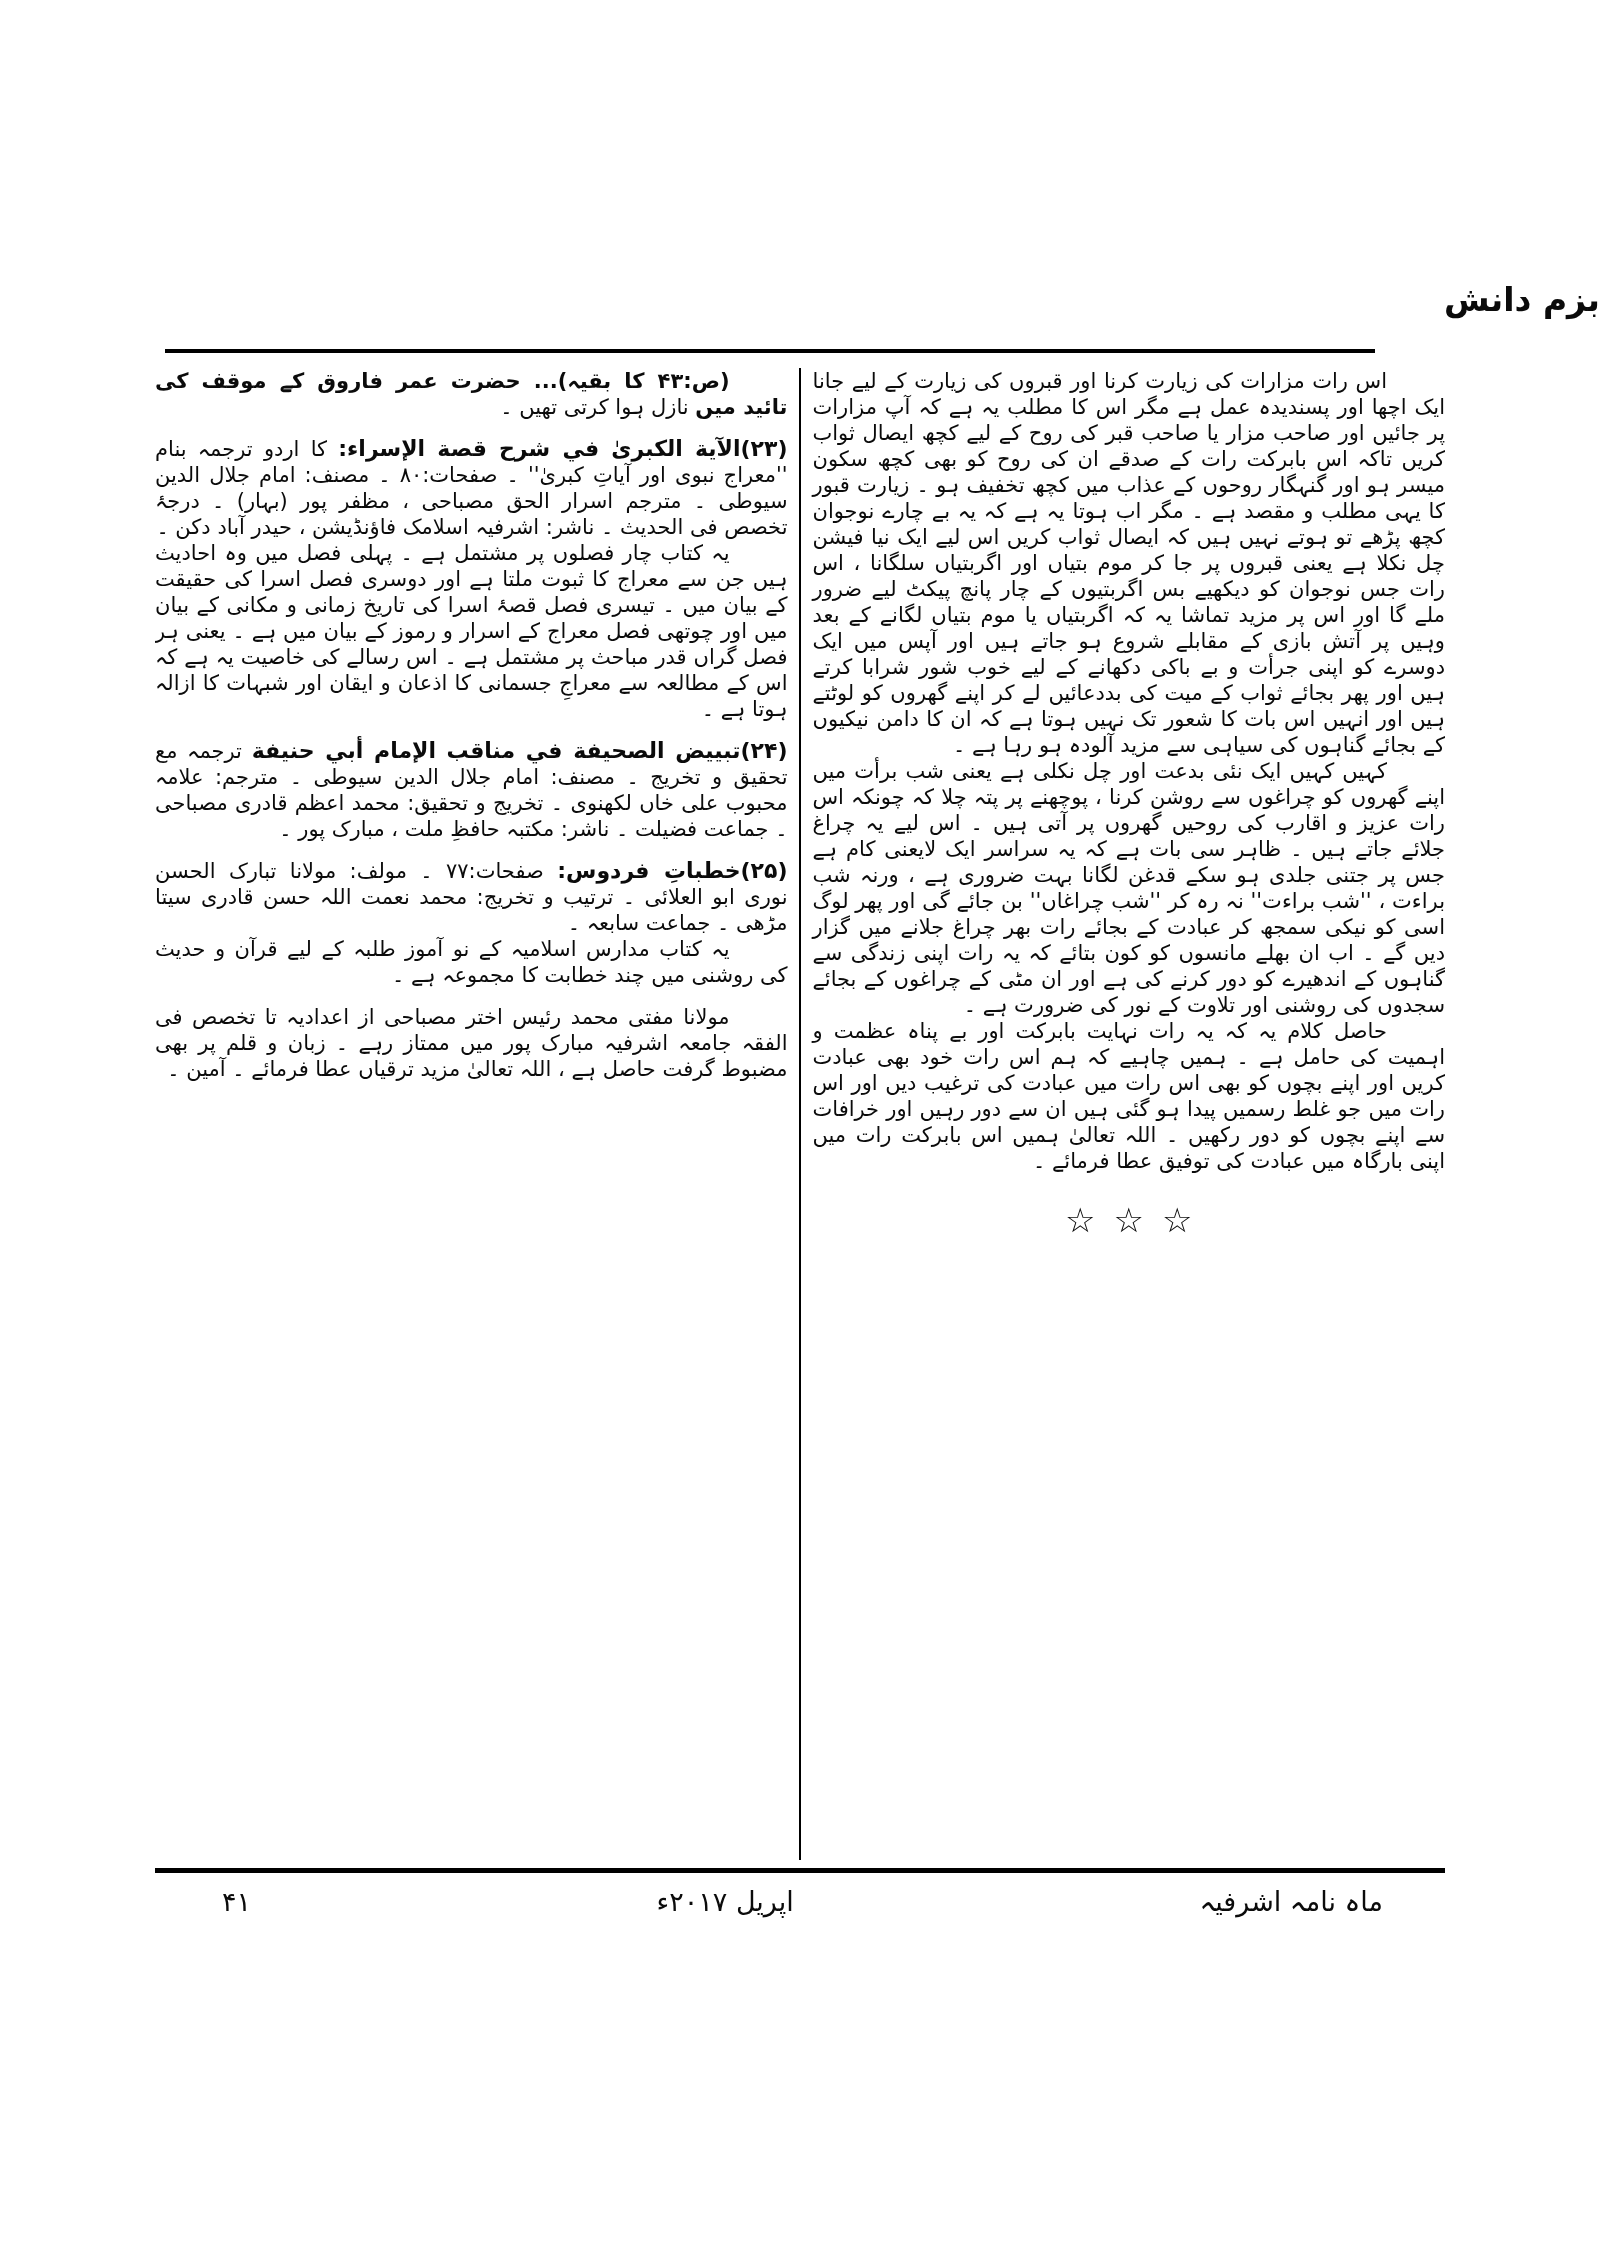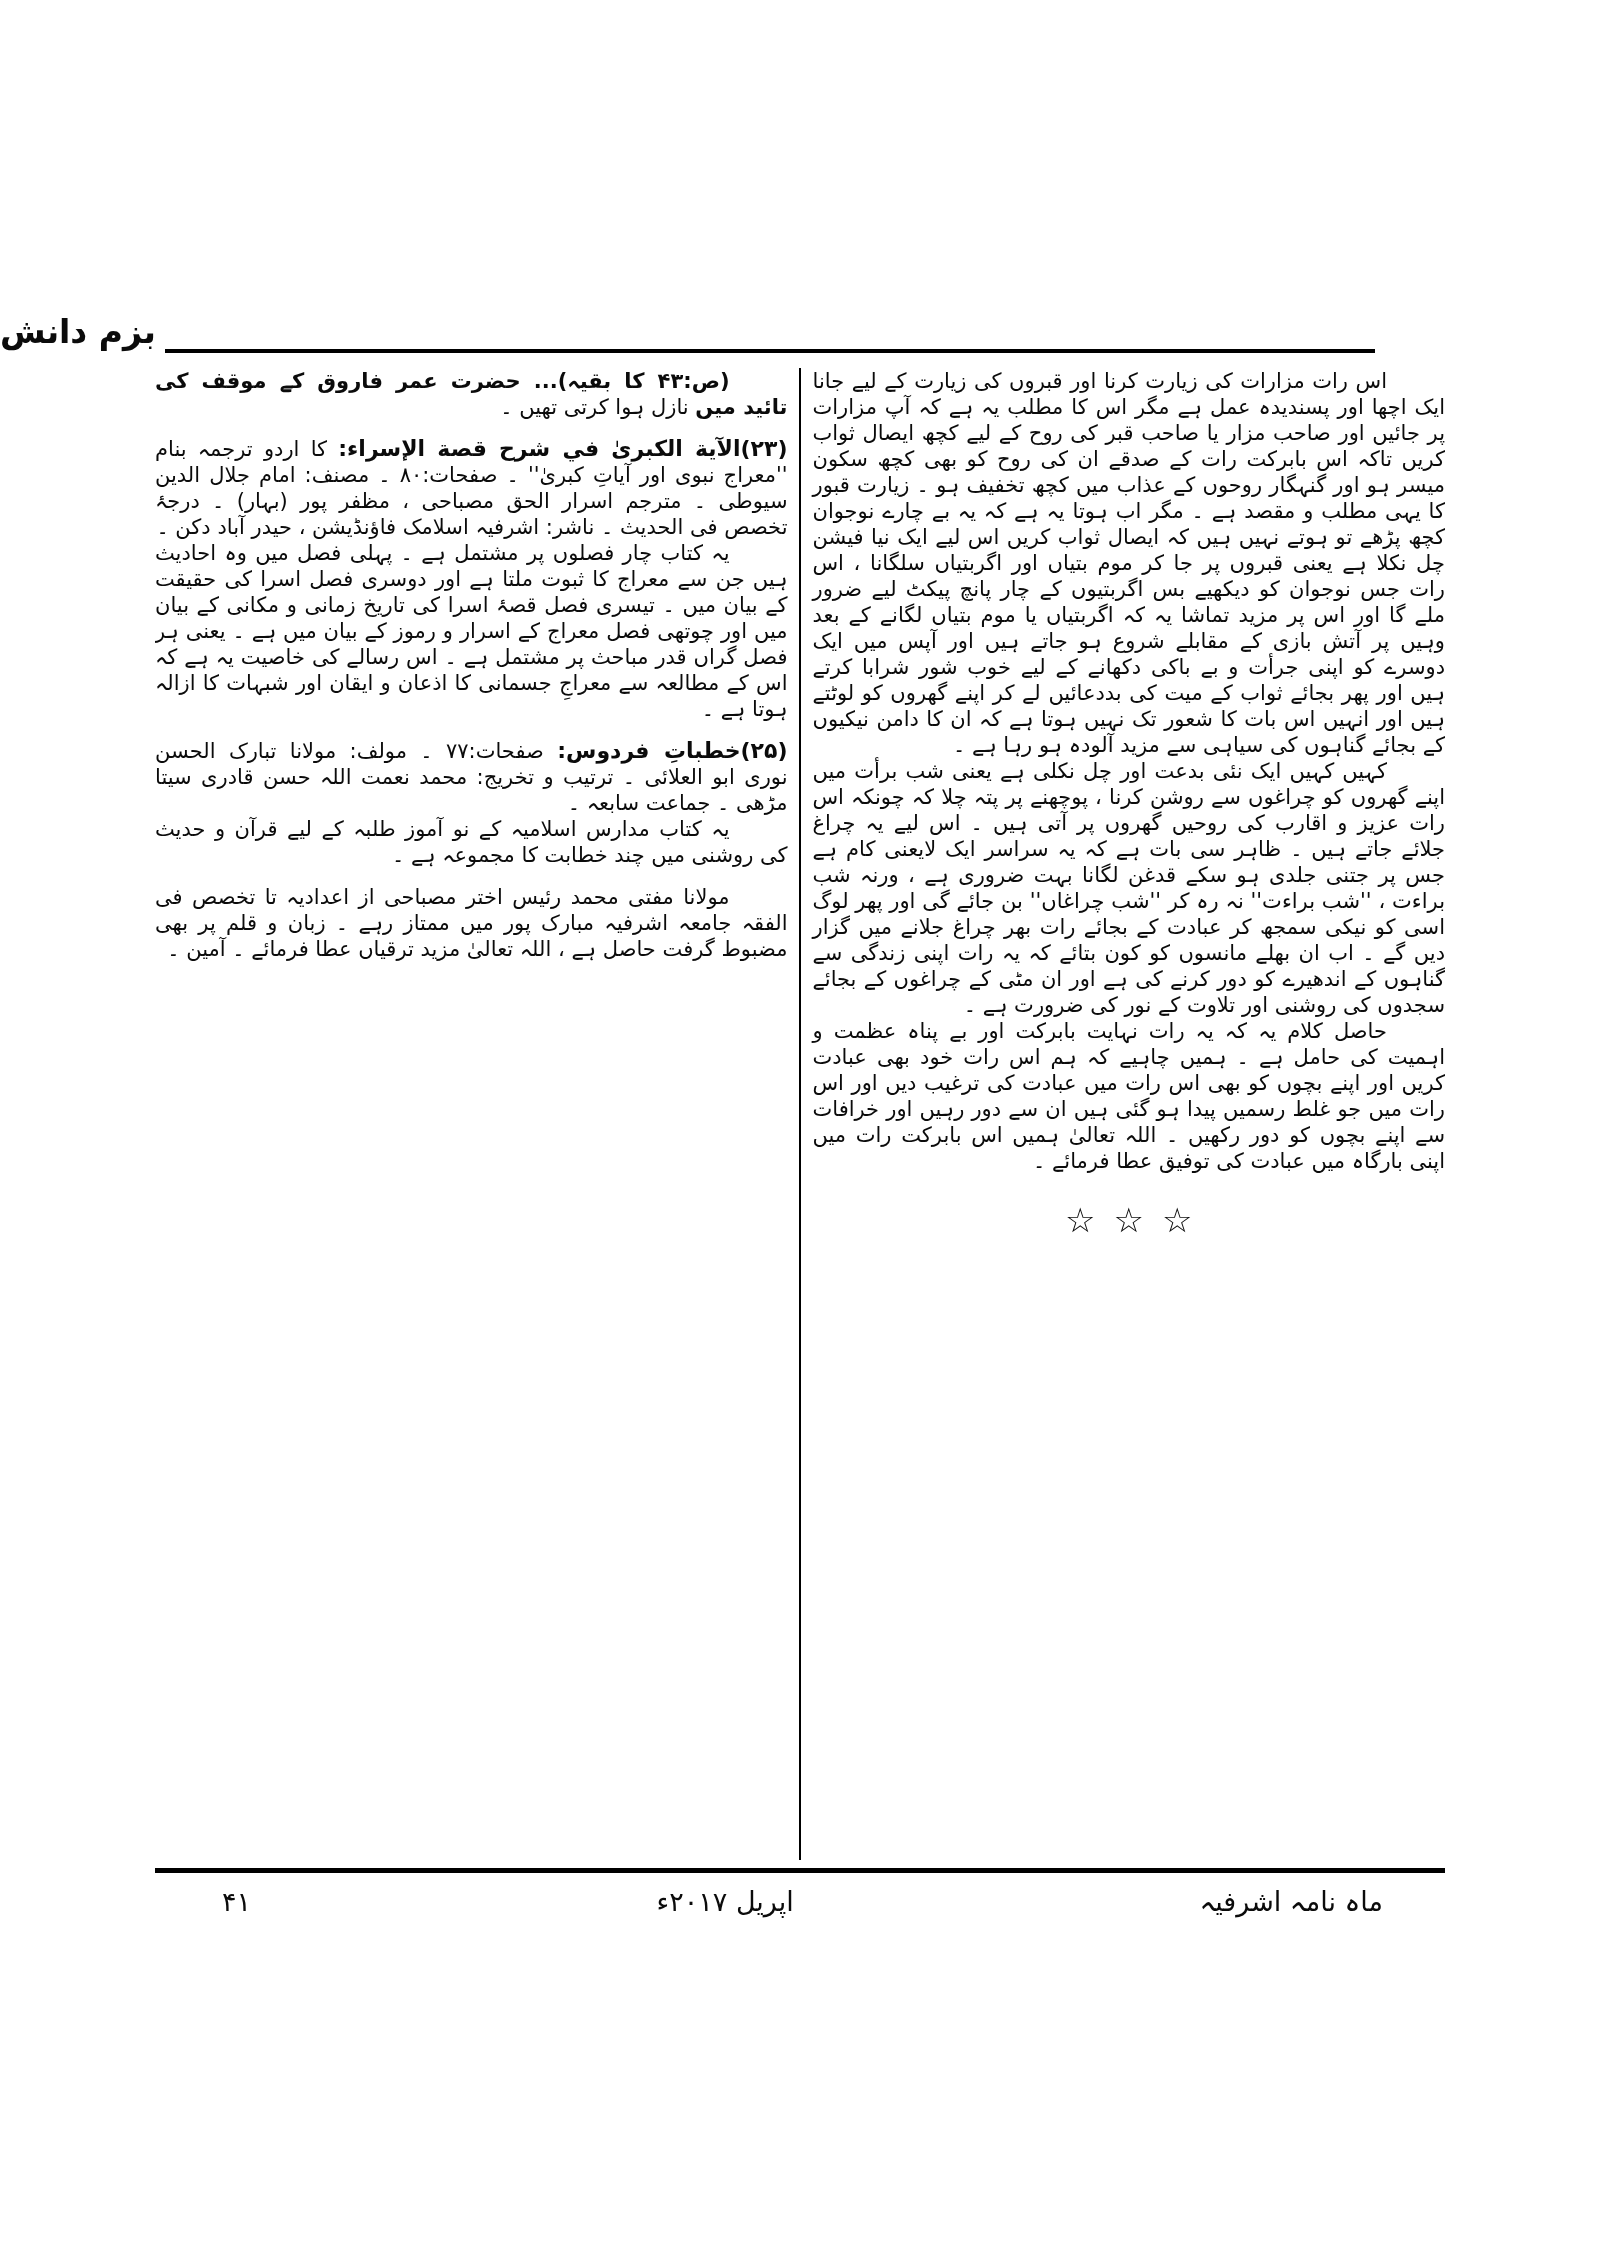--- a/index.html
+++ b/index.html
@@ -7,22 +7,22 @@
     position:relative;
     width:1600px;height:2264px;
     margin:0 auto;
     background:#ffffff;
     color:#0b0b0b;
     font-family:"DejaVu Sans", sans-serif;
     direction:rtl;
     overflow:hidden;
   }
   .header-title{
-    position:absolute;top:312px;left:0;width:100%;
-    text-align:left;font-weight:bold;font-size:33px;
+    position:absolute;top:280px;left:0;width:100%;
+    text-align:right;font-weight:bold;font-size:33px;
     letter-spacing:1px;
   }
   .header-rule{
     position:absolute;top:349px;left:165px;width:1210px;height:4px;
     background:#000;
   }
   .columns{
     position:absolute;top:368px;right:155px;width:1290px;height:1492px;
     display:flex;direction:rtl;gap:11px;overflow:hidden;
   }
@@ -76,20 +76,21 @@
     <div class="col">
 
       <p class="indent"><span class="lead-bold">(ص:۴۳ کا بقیہ)... حضرت عمر فاروق کے موقف کی تائید میں</span><span> نازل ہوا کرتی تھیں ۔</span></p>
 
       <div class="entry">
         <p><span class="entry-heading">(۲۳)الآية الكبرىٰ في شرح قصة الإسراء:</span><span> کا اردو ترجمہ بنام ''معراج نبوی اور آیاتِ کبریٰ'' ۔ صفحات:۸۰ ۔ مصنف: امام جلال الدین سیوطی ۔ مترجم اسرار الحق مصباحی ، مظفر پور (بہار) ۔ درجۂ تخصص فی الحدیث ۔ ناشر: اشرفیہ اسلامک فاؤنڈیشن ، حیدر آباد دکن ۔</span></p>
         <p class="indent">یہ کتاب چار فصلوں پر مشتمل ہے ۔ پہلی فصل میں وہ احادیث ہیں جن سے معراج کا ثبوت ملتا ہے اور دوسری فصل اسرا کی حقیقت کے بیان میں ۔ تیسری فصل قصۂ اسرا کی تاریخ زمانی و مکانی کے بیان میں اور چوتھی فصل معراج کے اسرار و رموز کے بیان میں ہے ۔ یعنی ہر فصل گراں قدر مباحث پر مشتمل ہے ۔ اس رسالے کی خاصیت یہ ہے کہ اس کے مطالعہ سے معراجِ جسمانی کا اذعان و ایقان اور شبہات کا ازالہ ہوتا ہے ۔</p>
       </div>
 
       <div class="entry">
+        <p><span class="entry-heading">(۲۴)تبييض الصحيفة في مناقب الإمام أبي حنيفة</span><span> ترجمہ مع تحقیق و تخریج ۔ مصنف: امام جلال الدین سیوطی ۔ مترجم: علامہ محبوب علی خاں لکھنوی ۔ تخریج و تحقیق: محمد اعظم قادری مصباحی ۔ جماعت فضیلت ۔ ناشر: مکتبہ حافظِ ملت ، مبارک پور ۔</span></p>
       </div>
 
       <div class="entry">
         <p><span class="entry-heading">(۲۵)خطباتِ فردوس:</span><span> صفحات:۷۷ ۔ مولف: مولانا تبارک الحسن نوری ابو العلائی ۔ ترتیب و تخریج: محمد نعمت اللہ حسن قادری سیتا مڑھی ۔ جماعت سابعہ ۔</span></p>
         <p class="indent">یہ کتاب مدارس اسلامیہ کے نو آموز طلبہ کے لیے قرآن و حدیث کی روشنی میں چند خطابت کا مجموعہ ہے ۔</p>
       </div>
 
       <div class="entry">
         <p class="indent">مولانا مفتی محمد رئیس اختر مصباحی از اعدادیہ تا تخصص فی الفقہ جامعہ اشرفیہ مبارک پور میں ممتاز رہے ۔ زبان و قلم پر بھی مضبوط گرفت حاصل ہے ، اللہ تعالیٰ مزید ترقیاں عطا فرمائے ۔ آمین ۔</p>
       </div>

